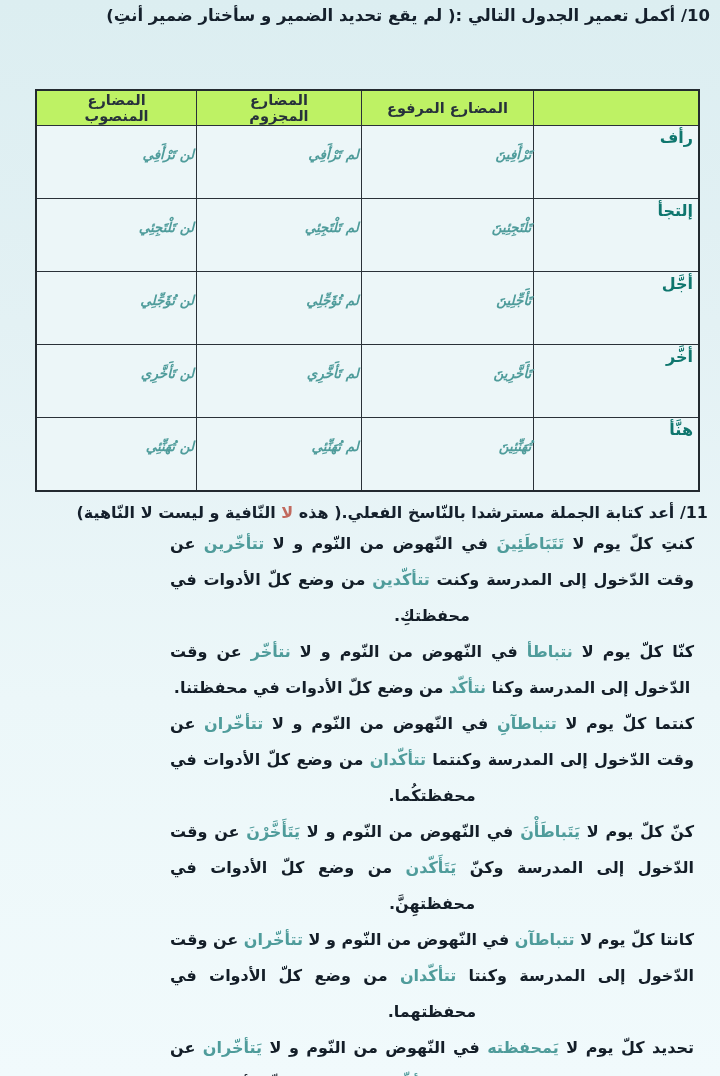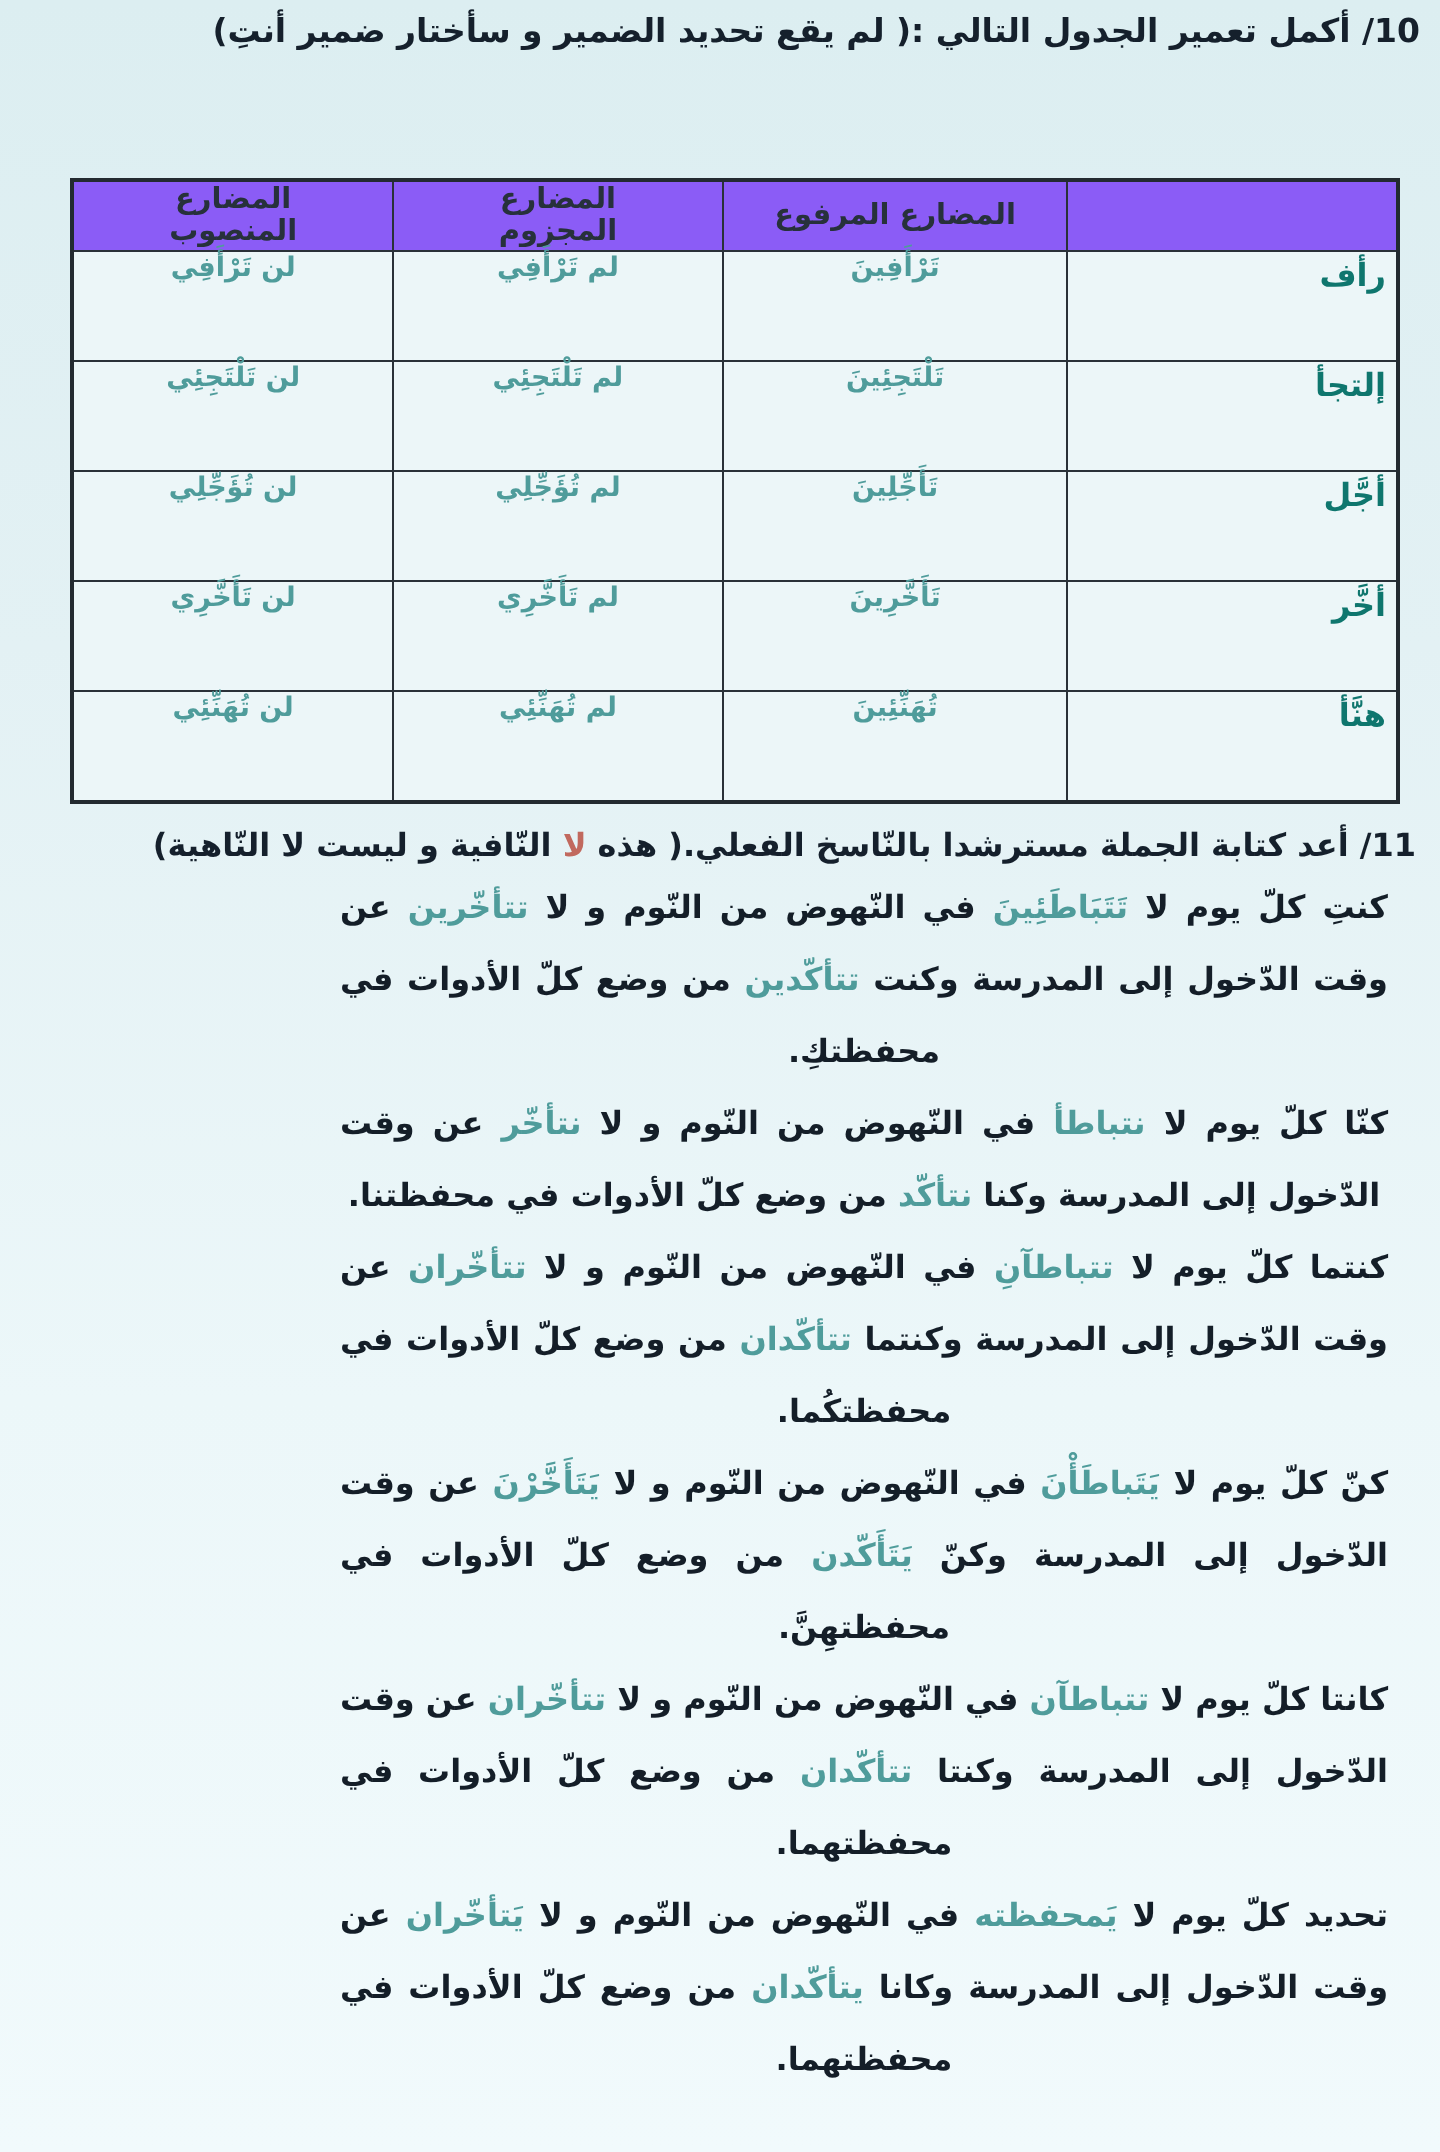--- a/index.html
+++ b/index.html
@@ -18,32 +18,32 @@
   }
   table.conj{
     border-collapse:collapse;
     width:665px;
     margin:64px 20px 0 0;
     background:#ecf6f8;
     border:2px solid #232a30;
   }
   table.conj th,table.conj td{border:1.5px solid #2a3138;}
   table.conj th{
-    height:25px;background:#8b5cf6;
+    height:25px;background:#bef264;
     font-size:14.5px;font-weight:bold;color:#27313b;
     text-align:center;padding:1px 21px;
   }
   table.conj td{height:52px;vertical-align:top;background:#ecf6f8;}
   td.verb-cell{
     font-size:16px;font-weight:bold;color:#0f766e;
     text-align:right;padding:2px 5px 0 2px;
   }
   td.form-cell{
     font-size:13.5px;font-weight:bold;color:#4f9c9b;
-    text-align:center;padding:0 2px 0 2px;
+    padding:20px 2px 0 2px;font-style:italic;
   }
   .q11-title{
     margin:11px 12px 0 0;
     font-size:16px;font-weight:bold;color:#15202c;
     text-align:right;white-space:nowrap;
   }
   .q11-title .red{color:#c1695e;}
   .paras{margin:4px 26px 0 18px;}
   .para{
     font-size:16px;font-weight:bold;line-height:36px;color:#141e28;

